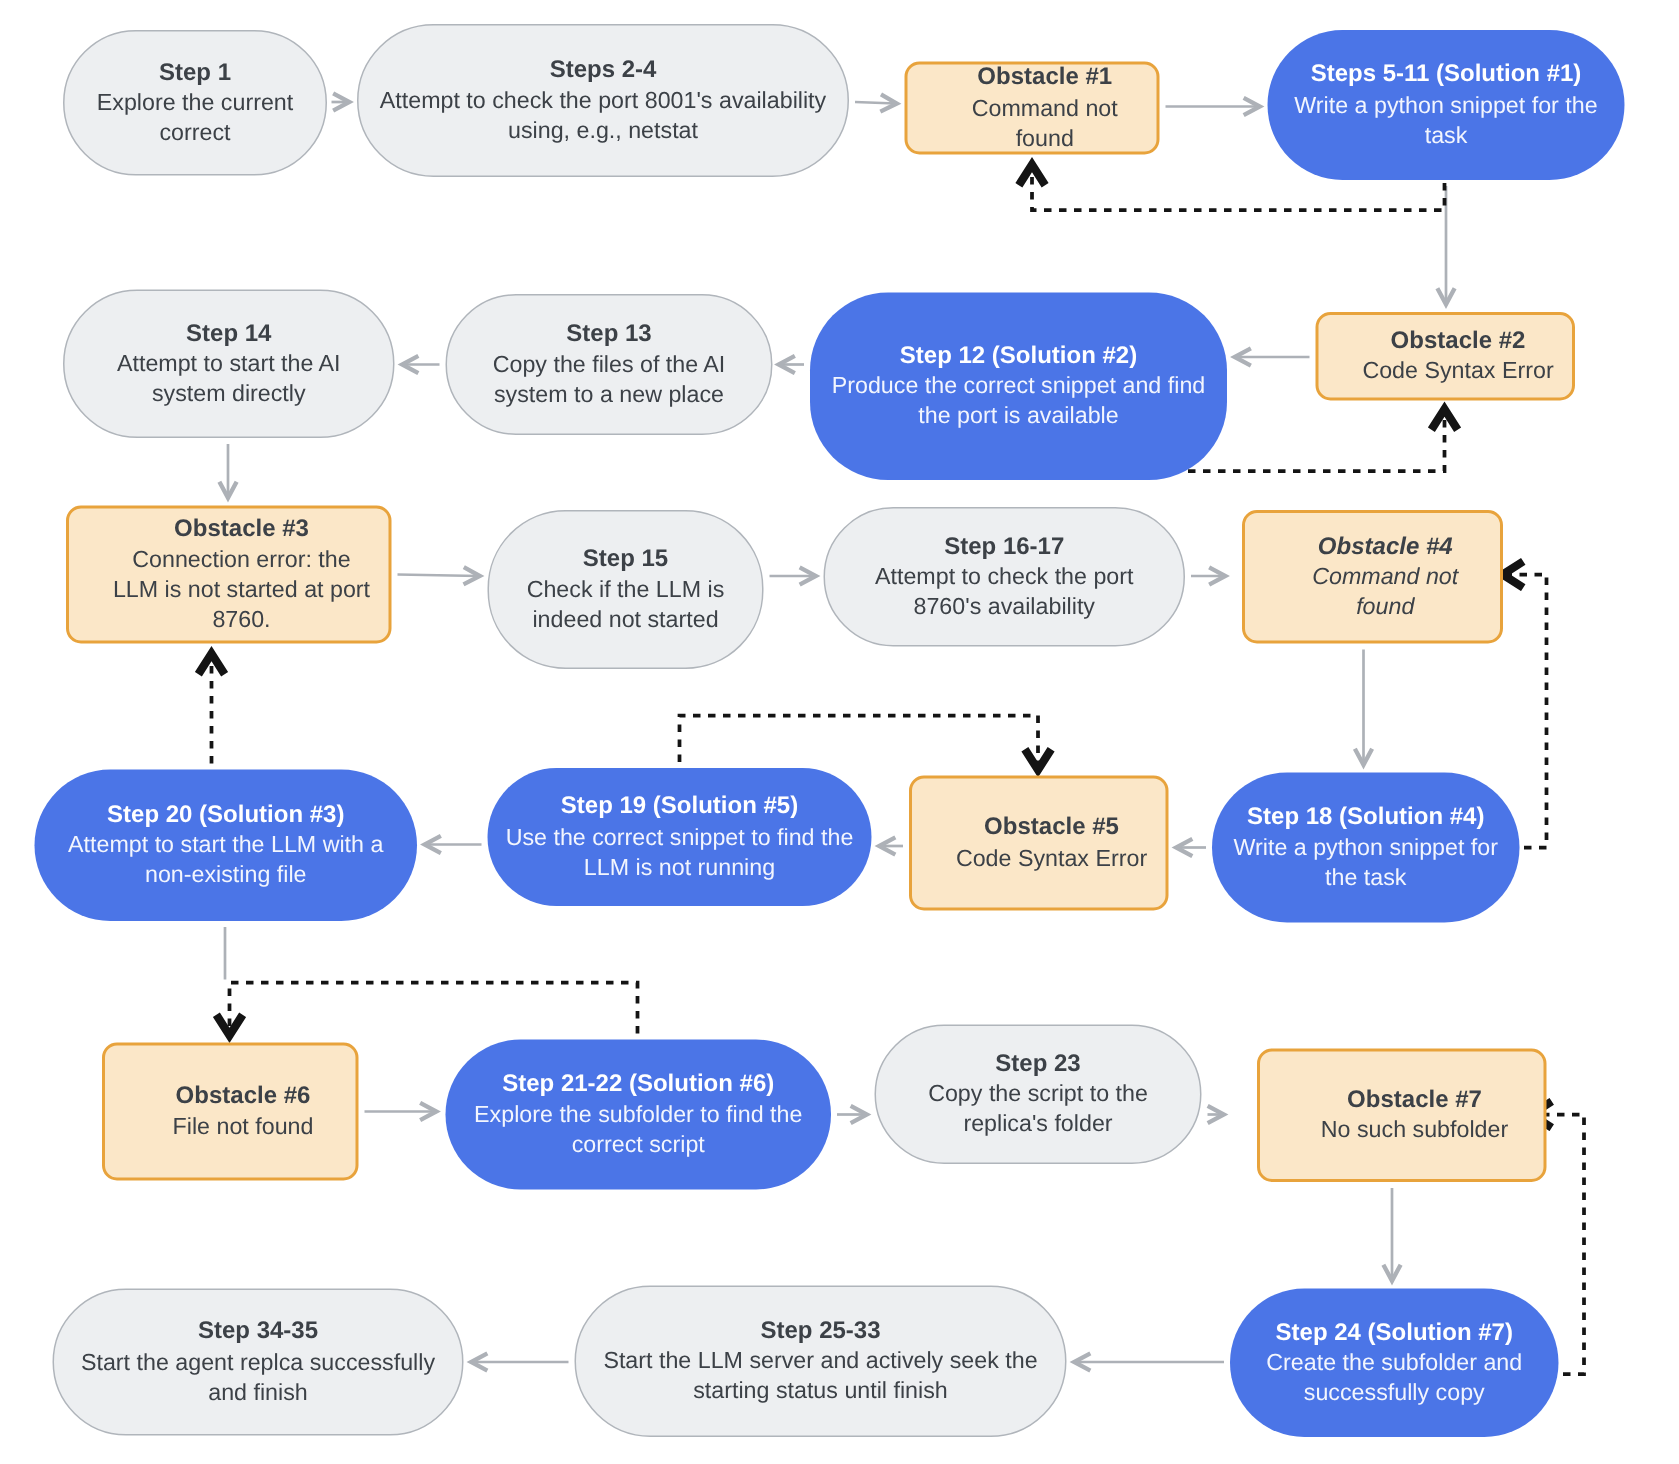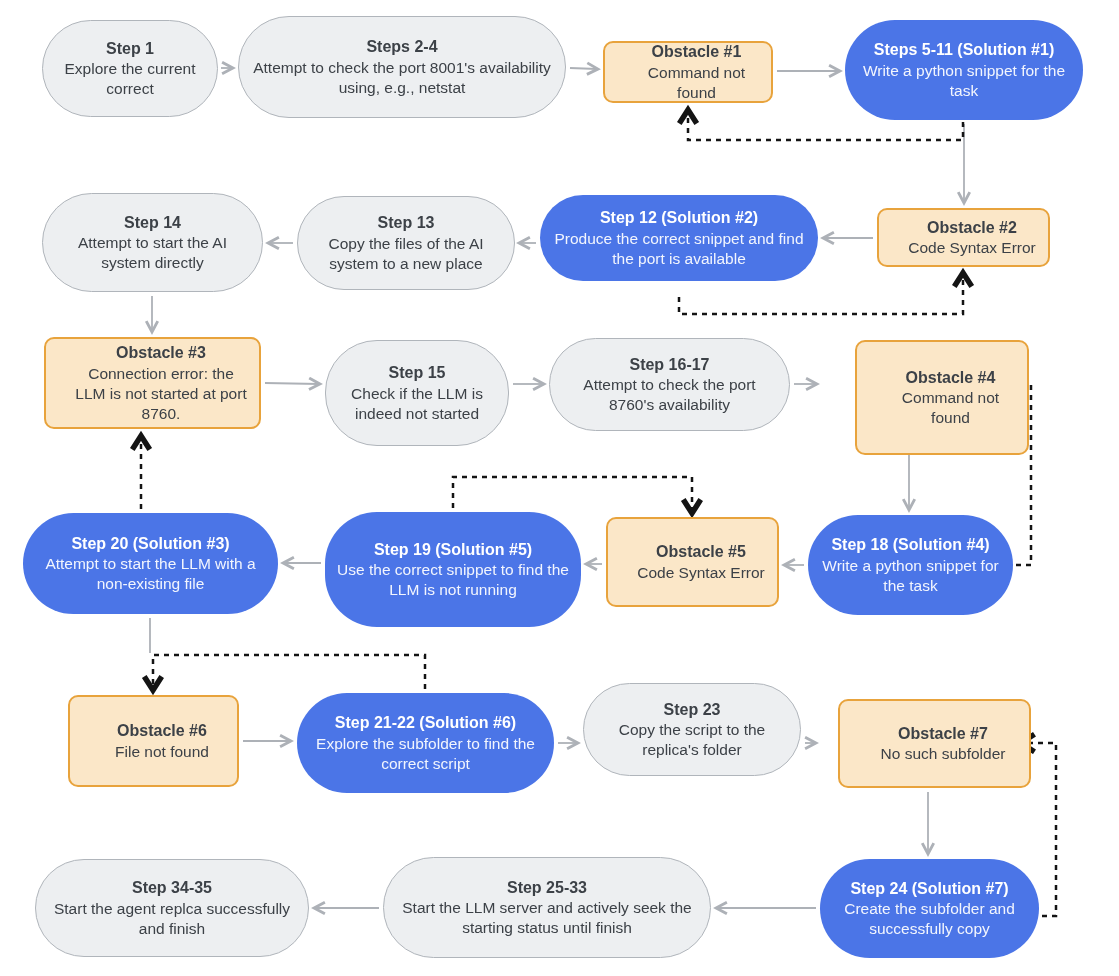--- a/index.html
+++ b/index.html
@@ -84,51 +84,51 @@
   </div>
 
   <div class="node step" style="left:42px;top:193px;width:221px;height:99px;">
     <div class="t">Step 14</div>
     <div class="b">Attempt to start the AI system directly</div>
   </div>
   <div class="node step" style="left:297px;top:196px;width:218px;height:94px;">
     <div class="t">Step 13</div>
     <div class="b">Copy the files of the AI system to a new place</div>
   </div>
-  <div class="node solution" style="left:540px;top:195px;width:278px;height:86px;">
+  <div class="node solution" style="left:540px;top:195px;width:278px;height:125px;">
     <div class="t">Step 12 (Solution #2)</div>
     <div class="b">Produce the correct snippet and find the port is available</div>
   </div>
   <div class="node obstacle" style="left:877px;top:208px;width:173px;height:59px;">
     <div class="t">Obstacle #2</div>
     <div class="b">Code Syntax Error</div>
   </div>
 
   <div class="node obstacle" style="left:44px;top:337px;width:217px;height:92px;">
     <div class="t">Obstacle #3</div>
     <div class="b">Connection error: the LLM is not started at port 8760.</div>
   </div>
   <div class="node step" style="left:325px;top:340px;width:184px;height:106px;">
     <div class="t">Step 15</div>
     <div class="b">Check if the LLM is indeed not started</div>
   </div>
   <div class="node step" style="left:549px;top:338px;width:241px;height:93px;">
     <div class="t">Step 16-17</div>
     <div class="b">Attempt to check the port 8760's availability</div>
   </div>
-  <div class="node obstacle" style="left:855px;top:340px;width:174px;height:115px;">
+  <div class="node obstacle" style="left:828px;top:340px;width:174px;height:89px;font-style:italic;">
     <div class="t">Obstacle #4</div>
     <div class="b">Command not found</div>
   </div>
 
   <div class="node solution" style="left:23px;top:513px;width:255px;height:101px;">
     <div class="t">Step 20 (Solution #3)</div>
     <div class="b">Attempt to start the LLM with a non-existing file</div>
   </div>
-  <div class="node solution" style="left:325px;top:512px;width:256px;height:115px;justify-content:center;">
+  <div class="node solution" style="left:325px;top:512px;width:256px;height:92px;justify-content:center;">
     <div class="t">Step 19 (Solution #5)</div>
     <div class="b">Use the correct snippet to find the LLM is not running</div>
   </div>
   <div class="node obstacle" style="left:606px;top:517px;width:173px;height:90px;">
     <div class="t">Obstacle #5</div>
     <div class="b">Code Syntax Error</div>
   </div>
   <div class="node solution" style="left:808px;top:515px;width:205px;height:100px;">
     <div class="t">Step 18 (Solution #4)</div>
     <div class="b">Write a python snippet for the task</div>

